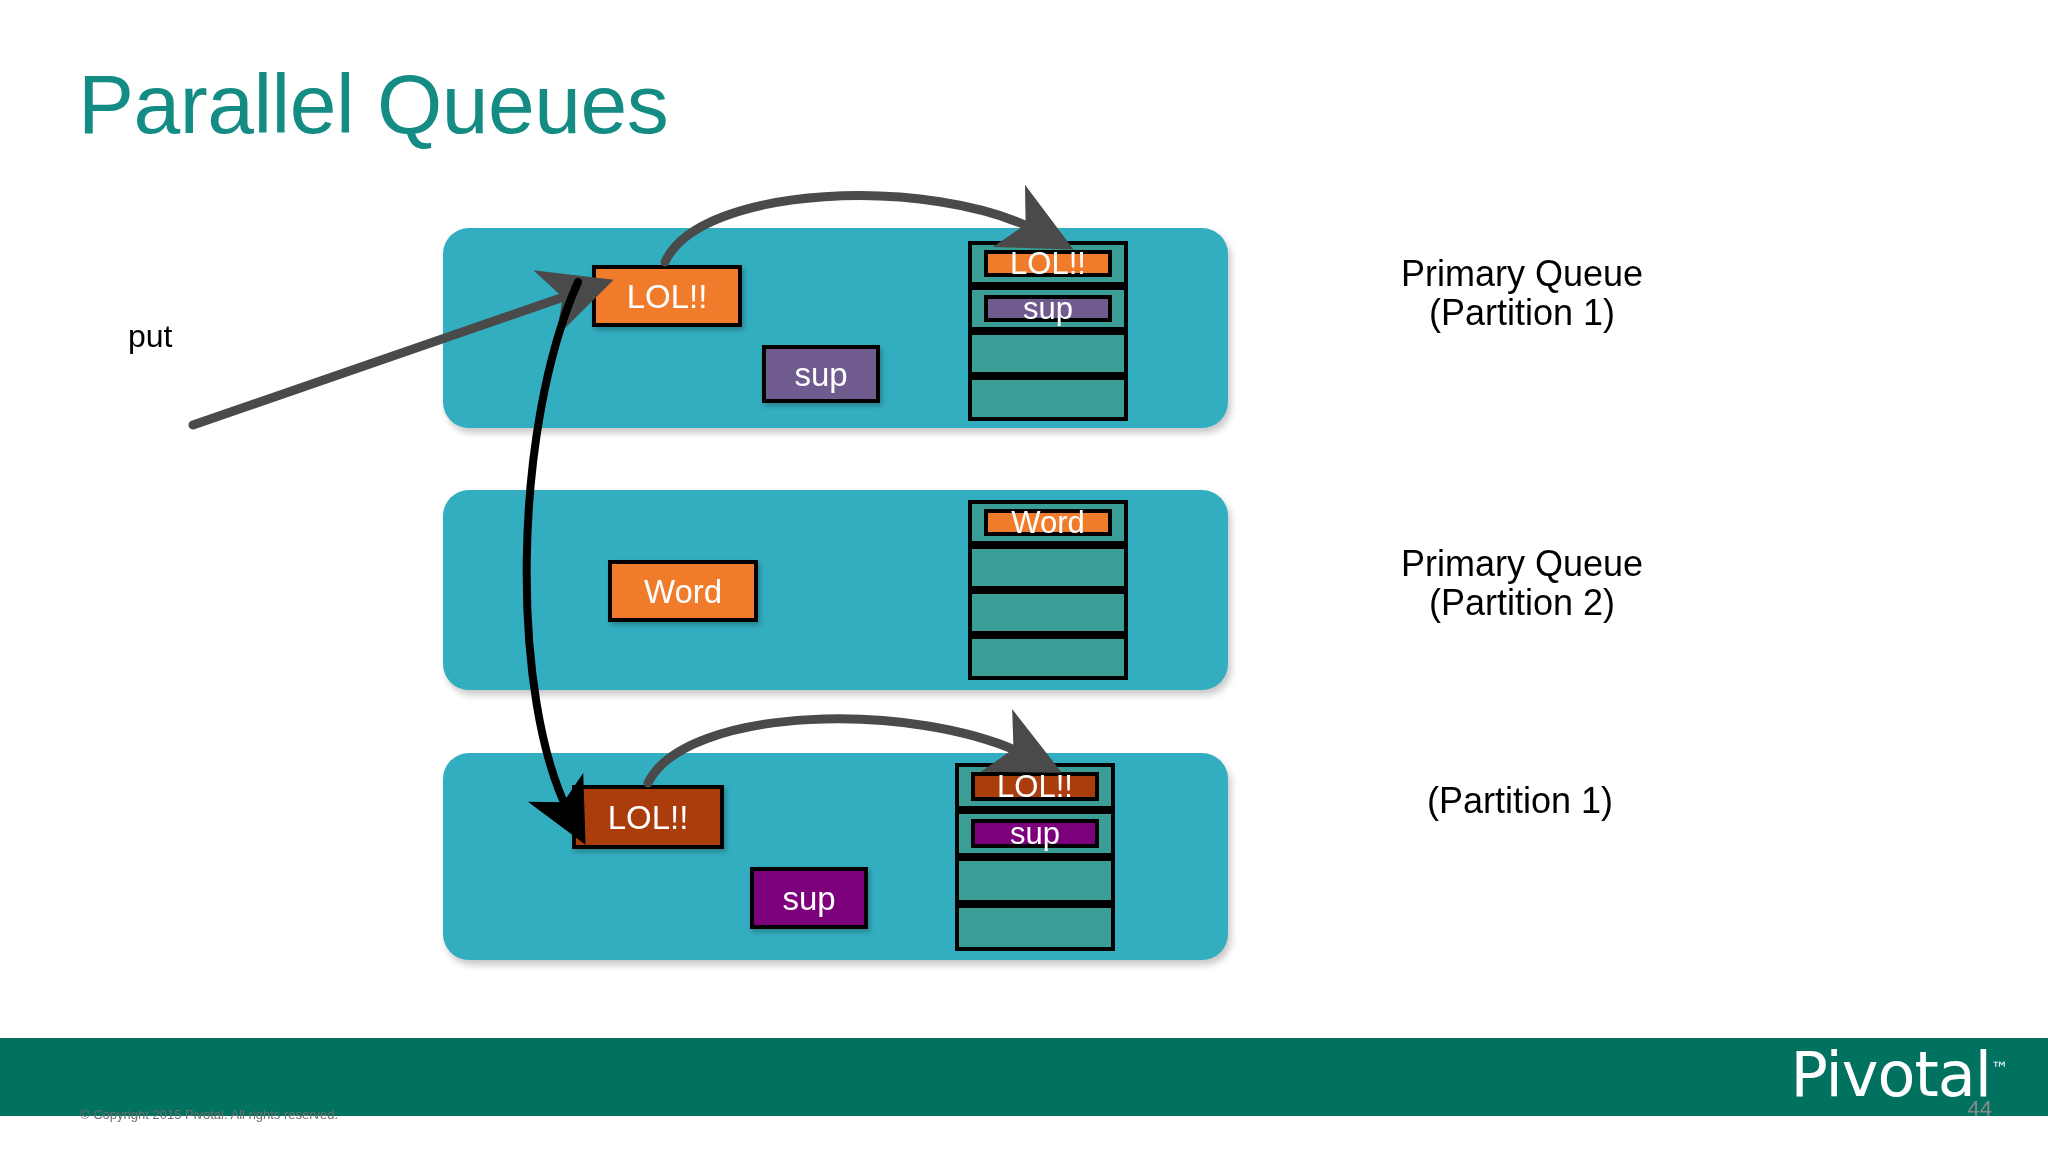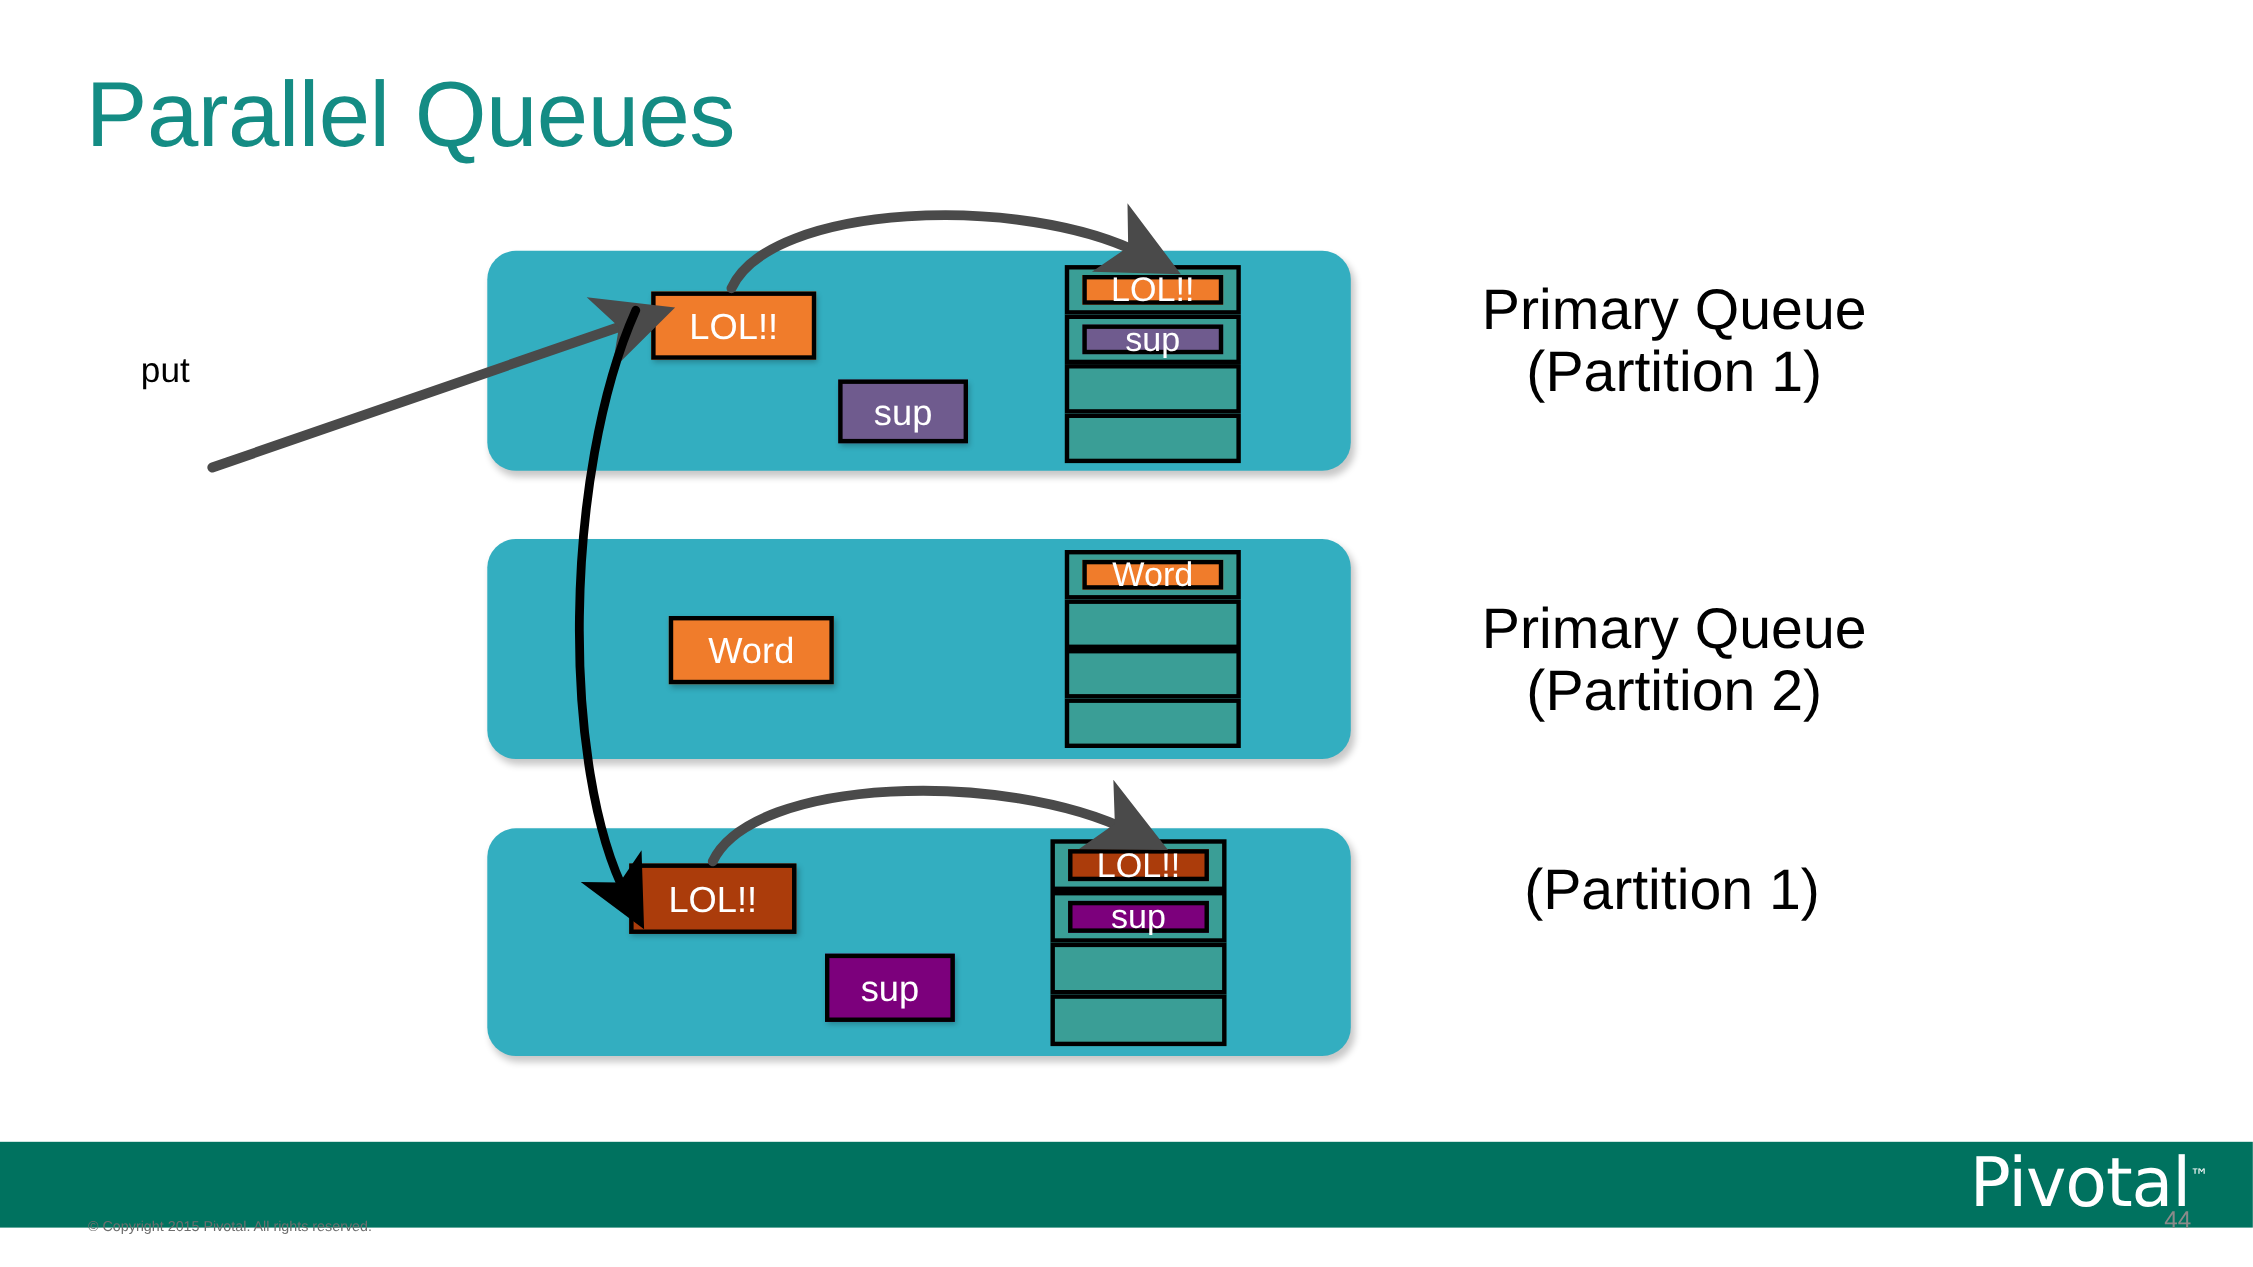--- a/index.html
+++ b/index.html
@@ -94,21 +94,21 @@
     align-items: center;
     justify-content: center;
     width: 84%;
     height: 74%;
   }
 
   
   .side-label {
     position: absolute;
     color: #000000;
-    font-size: 52px;
+    font-size: 36px;
     line-height: 1.07;
     text-align: center;
     white-space: nowrap;
   }
   .side-label .l2 { display: block; }
 
   
   #put-label {
     position: absolute;
     left: 128px;

